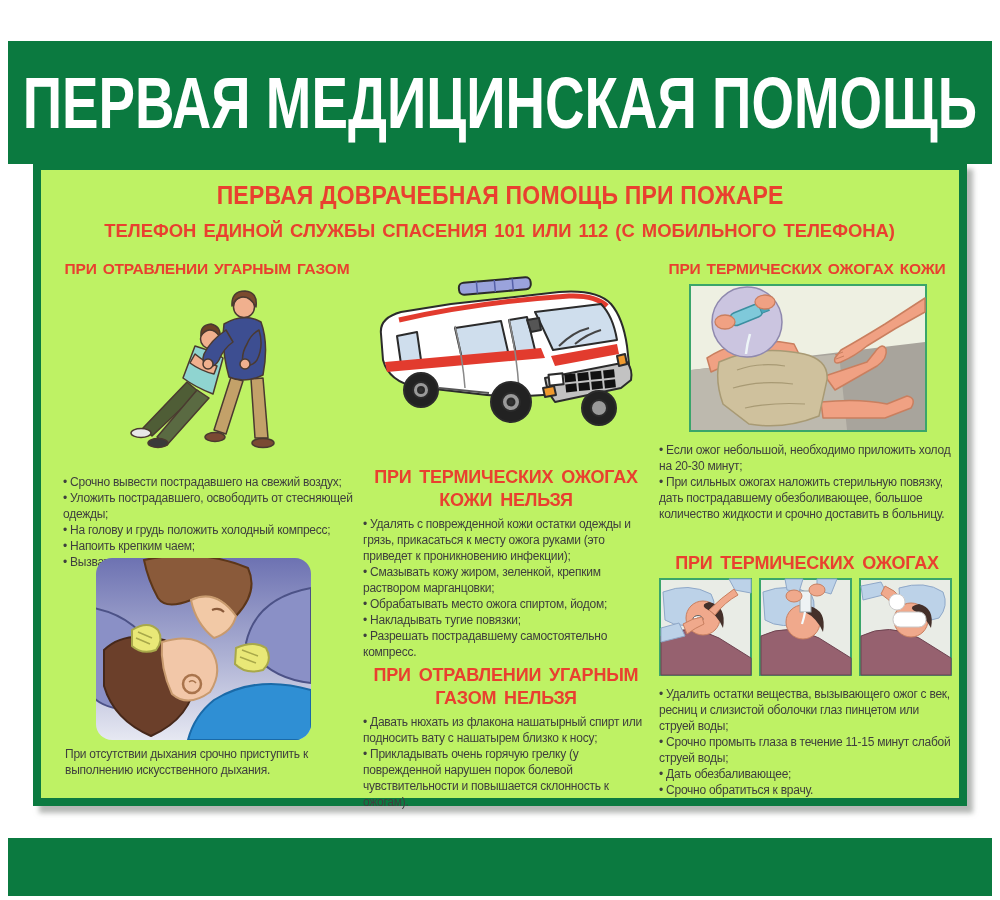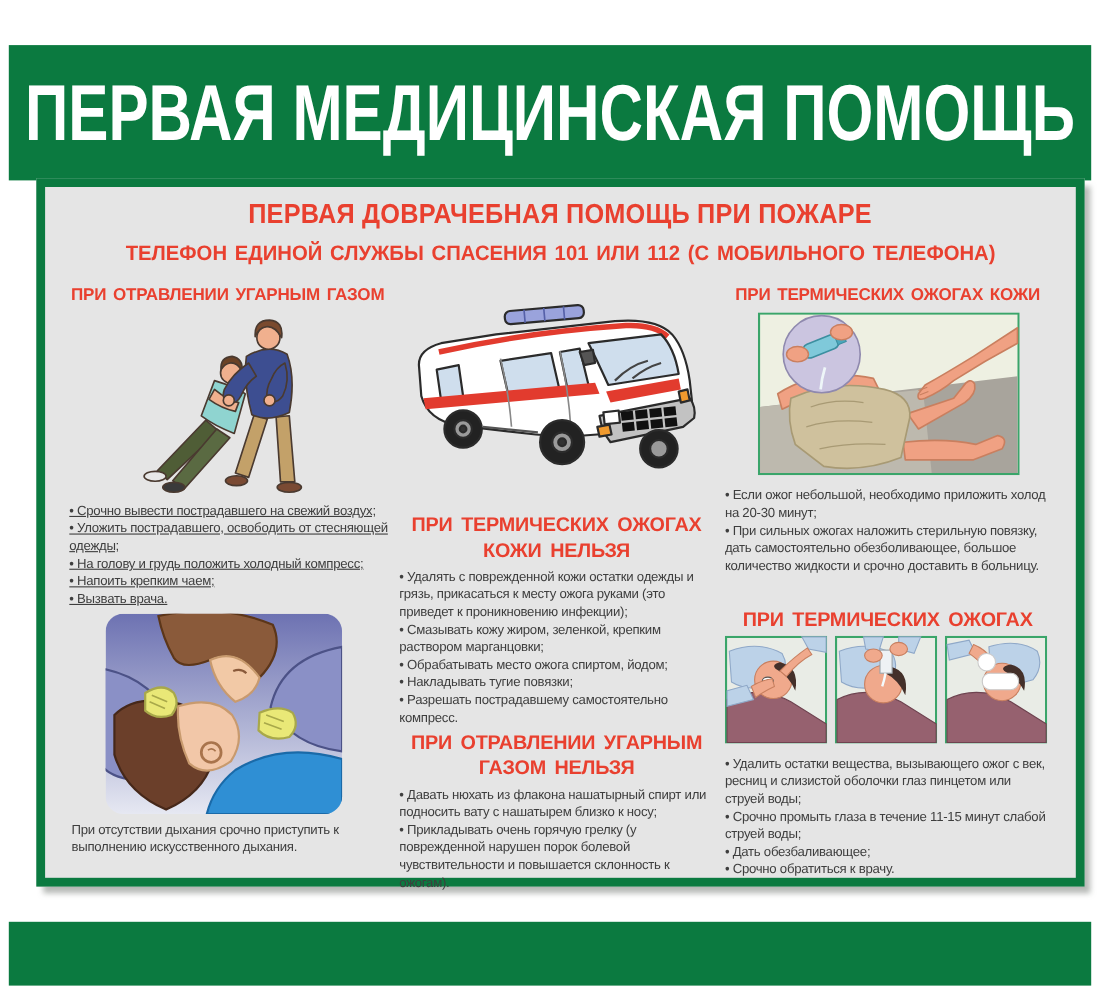--- a/index.html
+++ b/index.html
@@ -10,23 +10,22 @@
   }
   .band { position:absolute; background:#0b7a40; }
   .header-band { left:8px; top:8px; width:984px; height:123px; display:flex; align-items:center; justify-content:center;margin-top:33px; }
   .footer-band { left:8px; top:838px; width:984px; height:58px; }
   .band-text {
     color:#fff; font-weight:bold; font-size:72px; white-space:nowrap;
     transform:scaleX(0.76); transform-origin:center; letter-spacing:0px;
   }
   .panel {
     position:absolute; left:33px; top:162px; width:918px; height:628px;
-    background:#e5e5e5; border:8px solid #0b7a40;
+    background:#bef264; border:8px solid #0b7a40;
     box-shadow:6px 7px 5px rgba(120,126,120,0.55);
-    padding-left:19px;
   }
   .red { color:#e9402f; font-weight:bold; }
   .center-row { position:absolute; left:0; right:0; display:flex; justify-content:center; }
   .main-title span { font-size:25px; white-space:nowrap; transform:scaleX(0.92); letter-spacing:0.2px; }
   .subtitle span { font-size:19px; white-space:nowrap; transform:scaleX(0.97); word-spacing:2px; }
   .sec-h { position:absolute; text-align:center; color:#e9402f; font-weight:bold; white-space:pre-line; }
   .sec-h.sm { font-size:15.5px; letter-spacing:-0.2px; word-spacing:2px; }
   .sec-h.lg { font-size:18px; line-height:1.26; letter-spacing:-0.2px; word-spacing:3px; }
   .bullets, .note {
     position:absolute; font-size:12px; line-height:16px; color:#3e3e3e; letter-spacing:-0.25px;
@@ -78,21 +77,21 @@
         <path d="M115,48 Q100,58 93,72 Q90,80 96,84 Q104,86 108,78 Q113,66 122,60 Z" fill="#3d4e91"></path>
         <circle cx="97" cy="82" r="5" fill="#f0b08e"></circle>
         <path d="M148,48 Q153,64 146,78 Q140,86 132,82 Q130,72 136,62 Q140,52 148,48 Z" fill="#3d4e91"></path>
         <circle cx="134" cy="82" r="5" fill="#f0b08e"></circle>
 
         <circle cx="133" cy="25" r="10.5" fill="#f0b08e"></circle>
         <path d="M121,24 Q120,9 134,9 Q147,10 145,25 Q139,14 131,15 Q124,16 121,24 Z" fill="#7a4a2e"></path>
       </g>
     </svg>
 
-    <div class="bullets" style="left:22px; top:286px; width:296px;text-decoration:underline;">
+    <div class="bullets" style="left:22px; top:304px; width:296px;">
       <div>• Срочно вывести пострадавшего на свежий воздух;</div>
       <div>• Уложить пострадавшего, освободить от стесняющей одежды;</div>
       <div>• На голову и грудь положить холодный компресс;</div>
       <div>• Напоить крепким чаем;</div>
       <div>• Вызвать врача.</div>
     </div>
 
     <svg class="illus" style="left:55px; top:388px;" width="215" height="182" viewBox="0 0 215 182">
       <defs>
         <linearGradient id="cprbg" x1="0" y1="0" x2="0" y2="1">
@@ -207,21 +206,21 @@
         <rect x="40" y="24" width="34" height="13" rx="6" fill="#7fc9da" stroke="#3c8fa0" stroke-width="1.5"></rect>
         <rect x="72" y="26" width="8" height="9" fill="#4aa7bd" stroke="#3c8fa0"></rect>
       </g>
       <ellipse cx="36" cy="38" rx="10" ry="7" fill="#f0a183" stroke="#c97f5f" stroke-width="1.3"></ellipse>
       <ellipse cx="76" cy="18" rx="10" ry="7" fill="#f0a183" stroke="#c97f5f" stroke-width="1.3"></ellipse>
       <path d="M61,50 Q58,60 57,70" stroke="#eef6f8" stroke-width="2.5" fill="none"></path>
     </svg>
 
     <div class="bullets" style="left:618px; top:272px; width:296px;">
       <div>• Если ожог небольшой, необходимо приложить холод на 20-30 минут;</div>
-      <div>• При сильных ожогах наложить стерильную повязку, дать самостоятельно обезболивающее, большое количество жидкости и срочно доставить в больницу.</div>
+      <div>• При сильных ожогах наложить стерильную повязку, дать пострадавшему обезболивающее, большое количество жидкости и срочно доставить в больницу.</div>
     </div>
 
     <div class="sec-h lg" style="left:616px; top:382px; width:300px;">ПРИ ТЕРМИЧЕСКИХ ОЖОГАХ ГЛАЗ</div>
 
     <div class="thumbs" style="left:618px; top:408px;">
       <svg width="93" height="98" viewBox="0 0 93 98">
         <rect x="1" y="1" width="91" height="96" fill="#e9ece6" stroke="#3aa56a" stroke-width="2"></rect>
         <path d="M4,14 Q30,4 52,16 Q60,30 48,44 Q22,52 6,42 Z" fill="#bcd2e8" stroke="#8fa8c8"></path>
         <path d="M2,58 Q30,44 60,60 L92,80 L92,97 L2,97 Z" fill="#96616f" stroke="#6e4350"></path>
         <circle cx="44" cy="40" r="17" fill="#f0a98c" stroke="#c87f5f"></circle>

